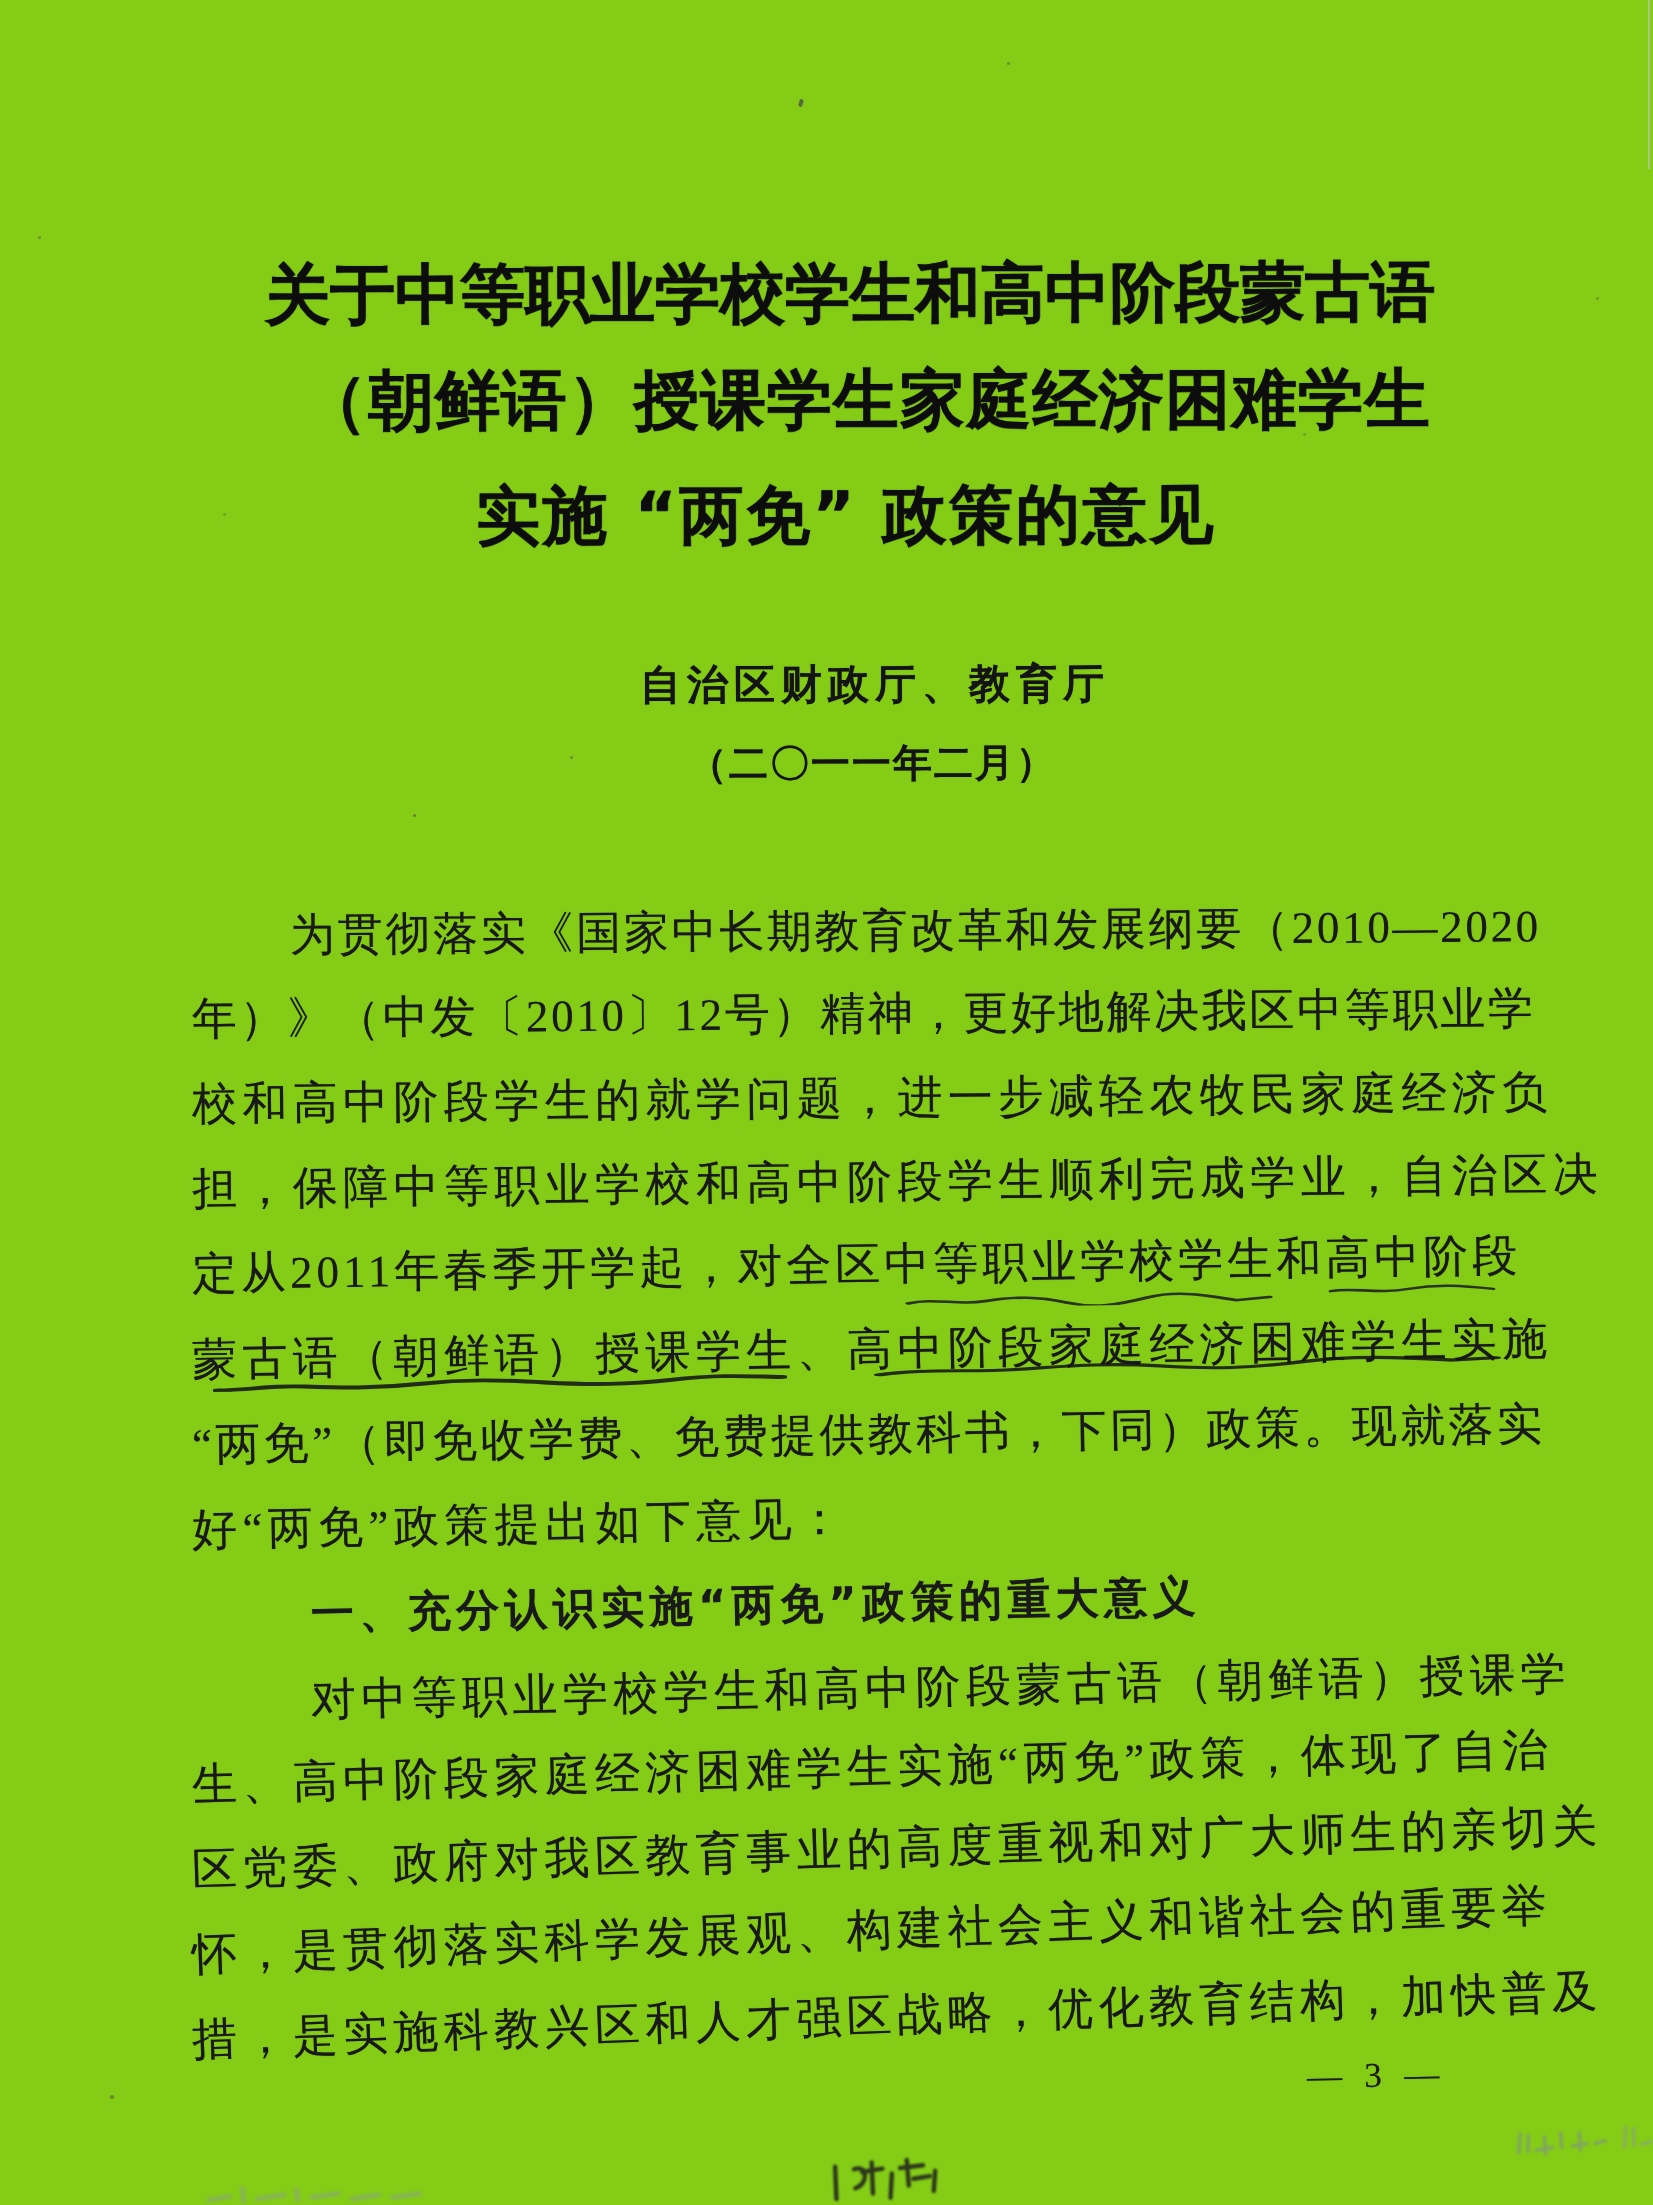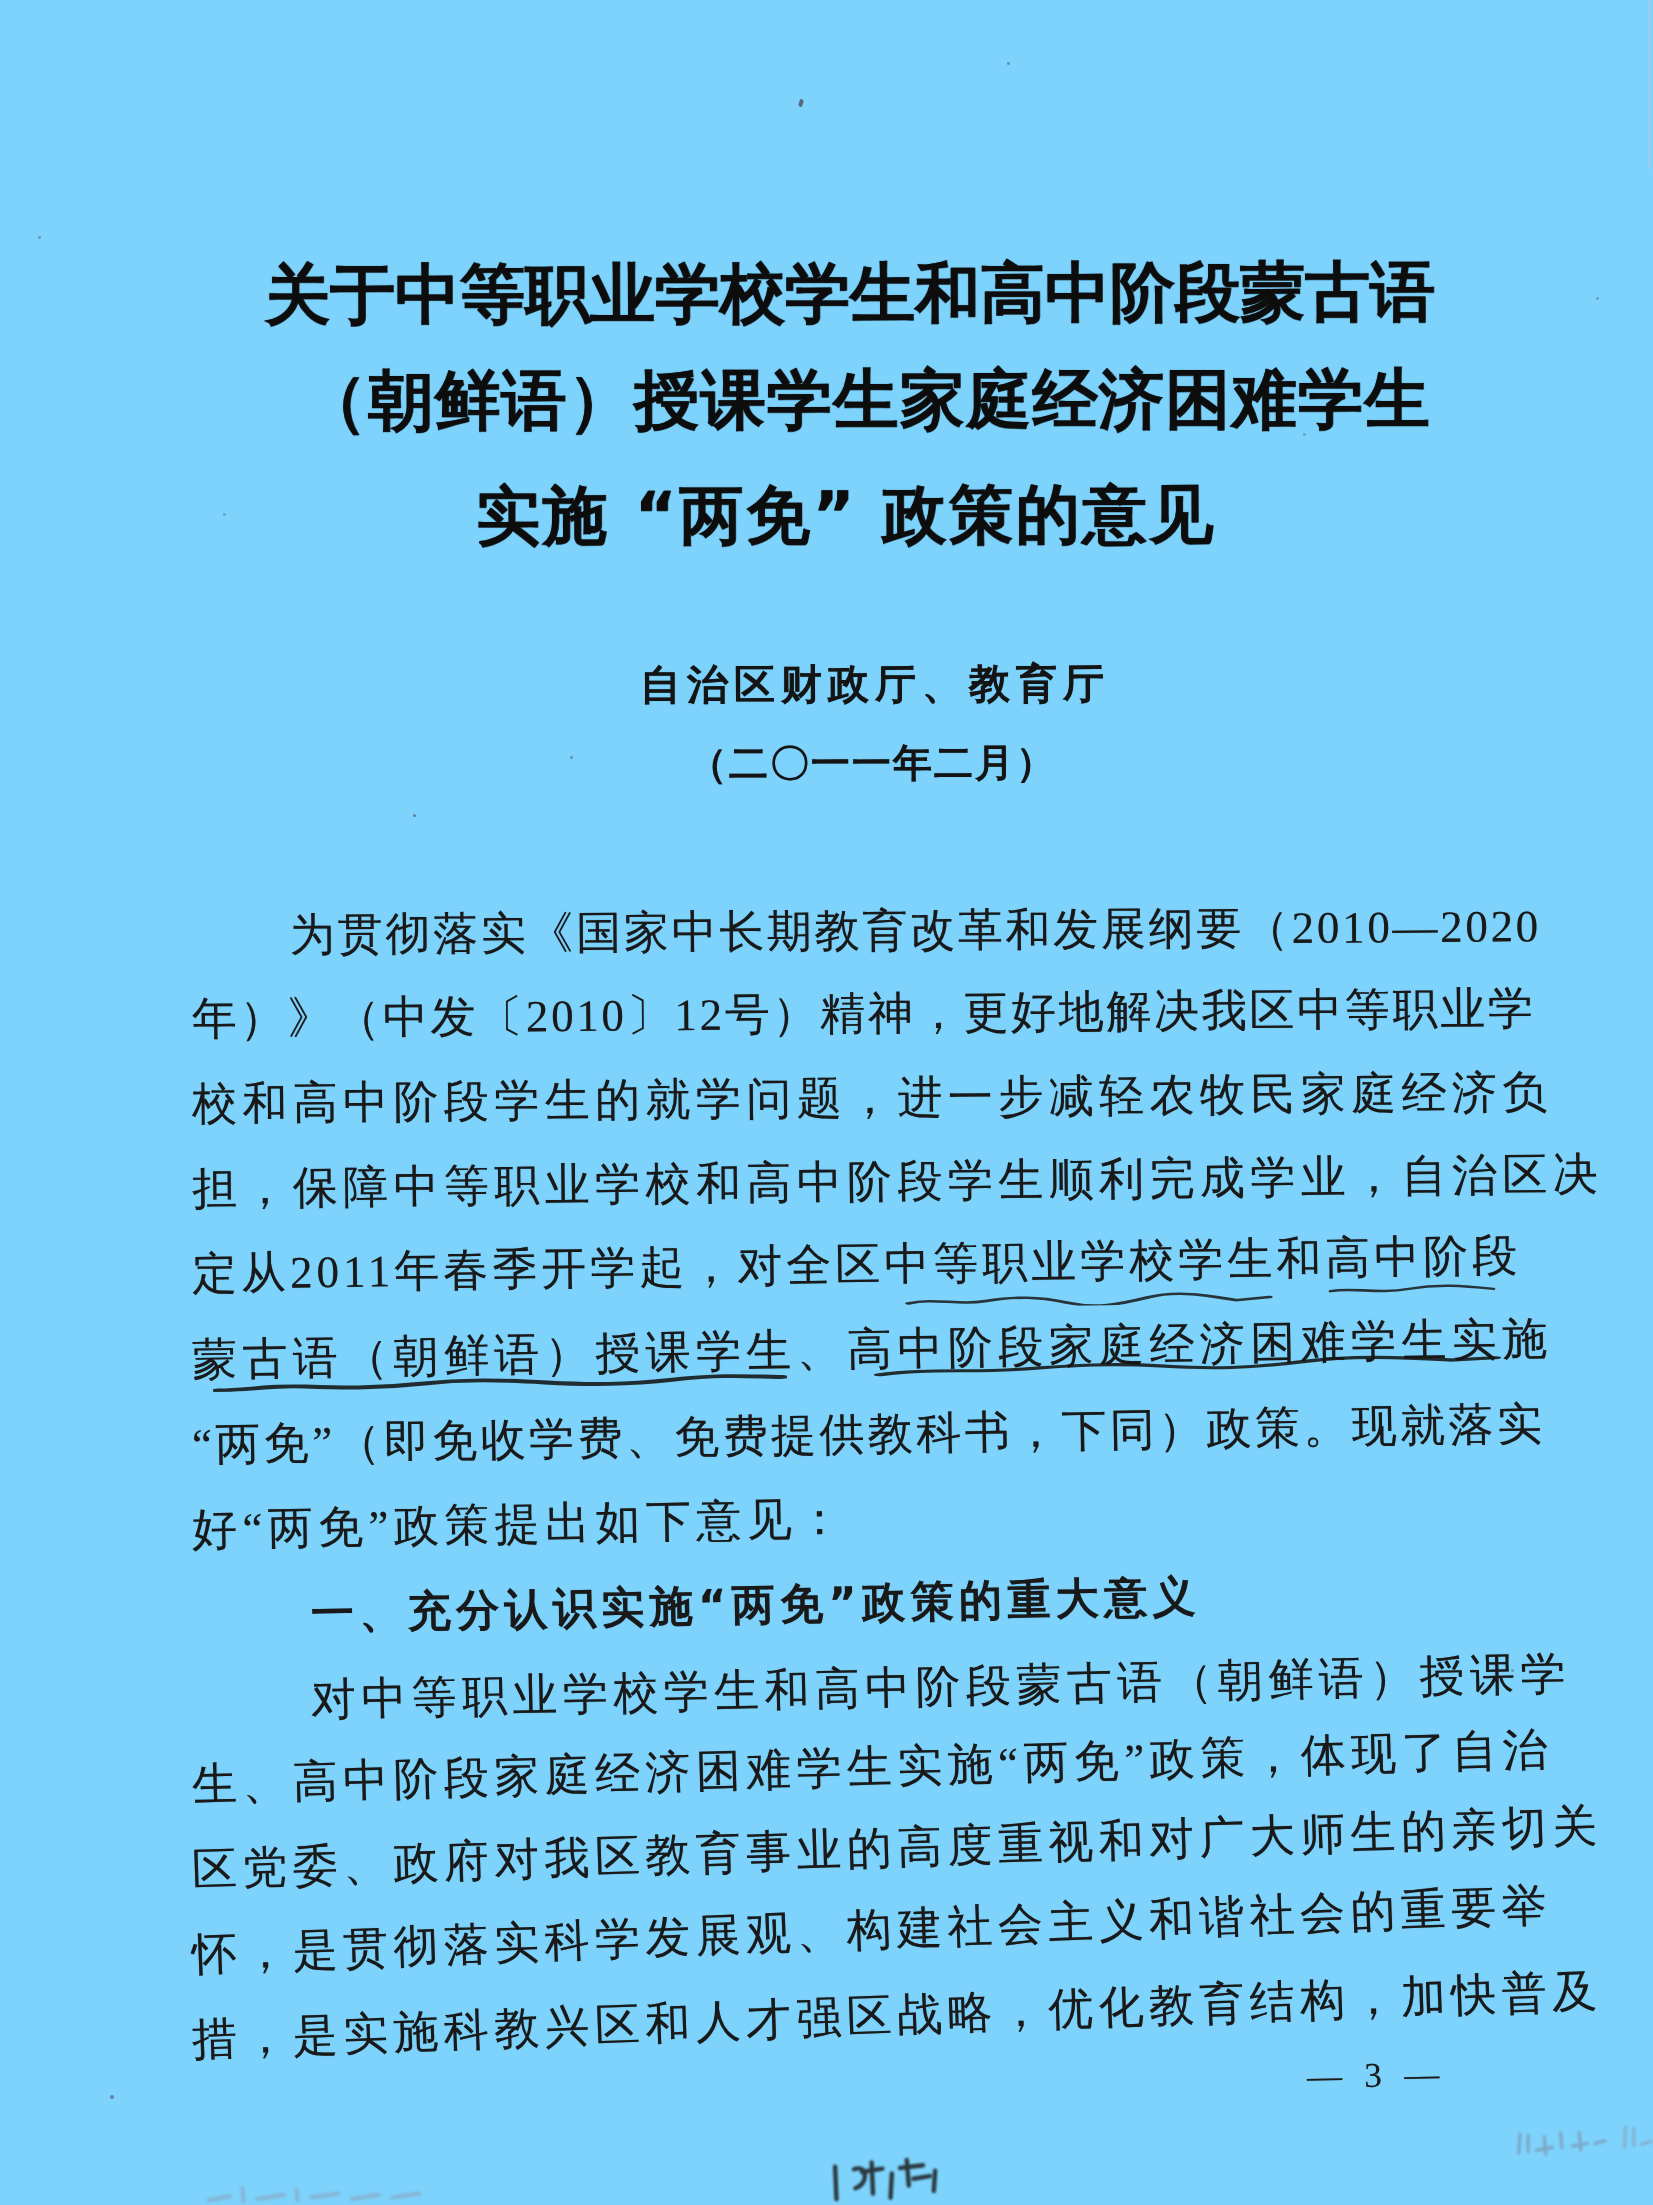--- a/index.html
+++ b/index.html
@@ -1,19 +1,19 @@
 <!DOCTYPE html>
 <html style="font-size:10.8px"><head>
 <meta charset="utf-8">
 <style>
   html,body{margin:0;padding:0;background:#ffffff;}
   .page{
     position:relative;
     width:1654px;height:2205px;
-    background:#7dd3fc;
+    background:#84cc16;
     overflow:hidden;
     font-family:"Liberation Serif","DejaVu Serif",serif;
   }
   
   .title-line{
     position:absolute;white-space:nowrap;margin:0;
     font-family:"DejaVu Sans","Liberation Sans",sans-serif;
     font-weight:900;color:#0d0d0d;
     text-shadow:0.7px 0 0 rgba(15,15,15,.65),0 0.7px 0 rgba(15,15,15,.45),0 0 1.4px rgba(20,20,20,.35);
     transform-origin:0 50%;

